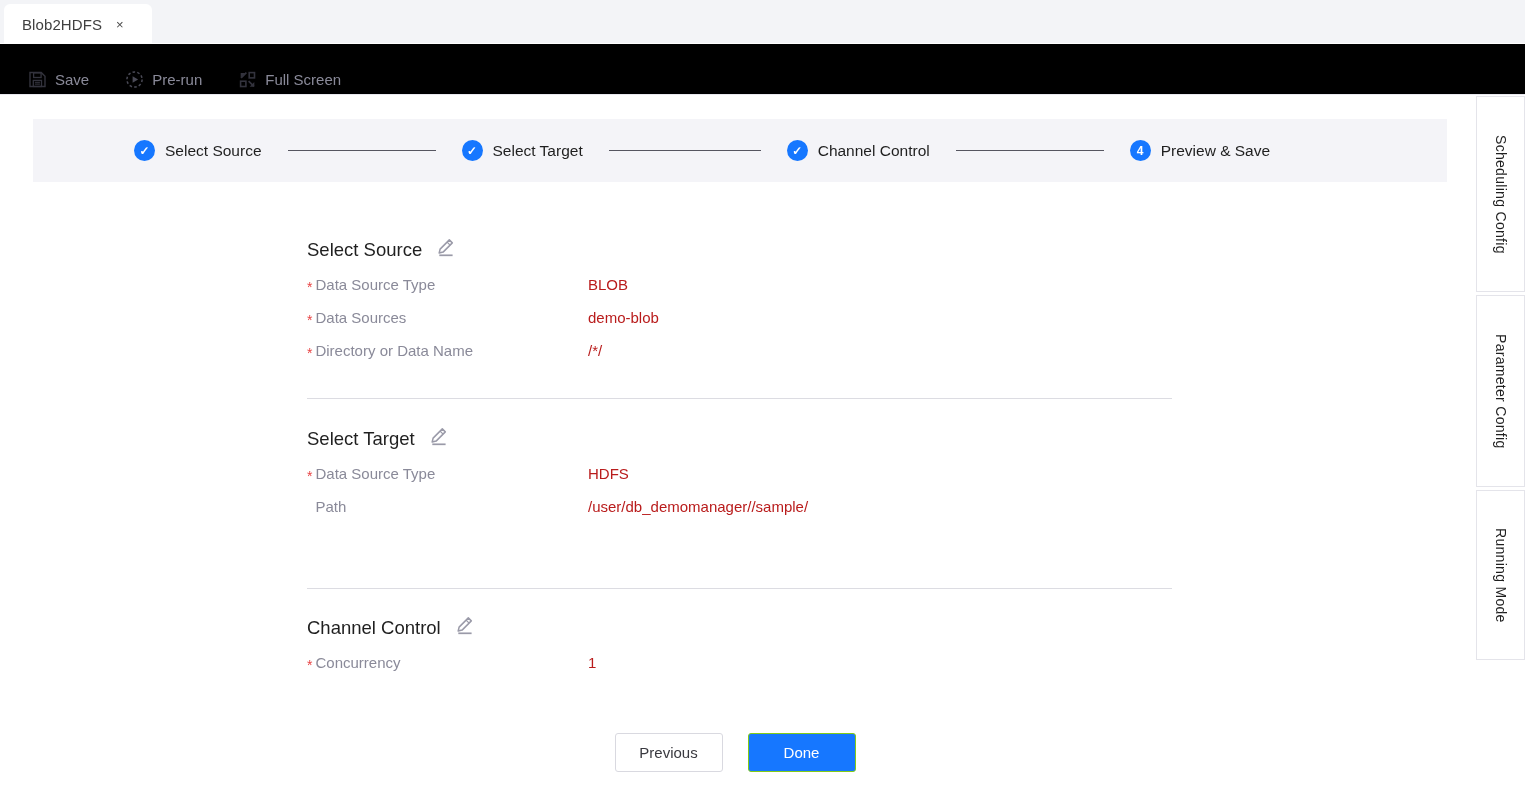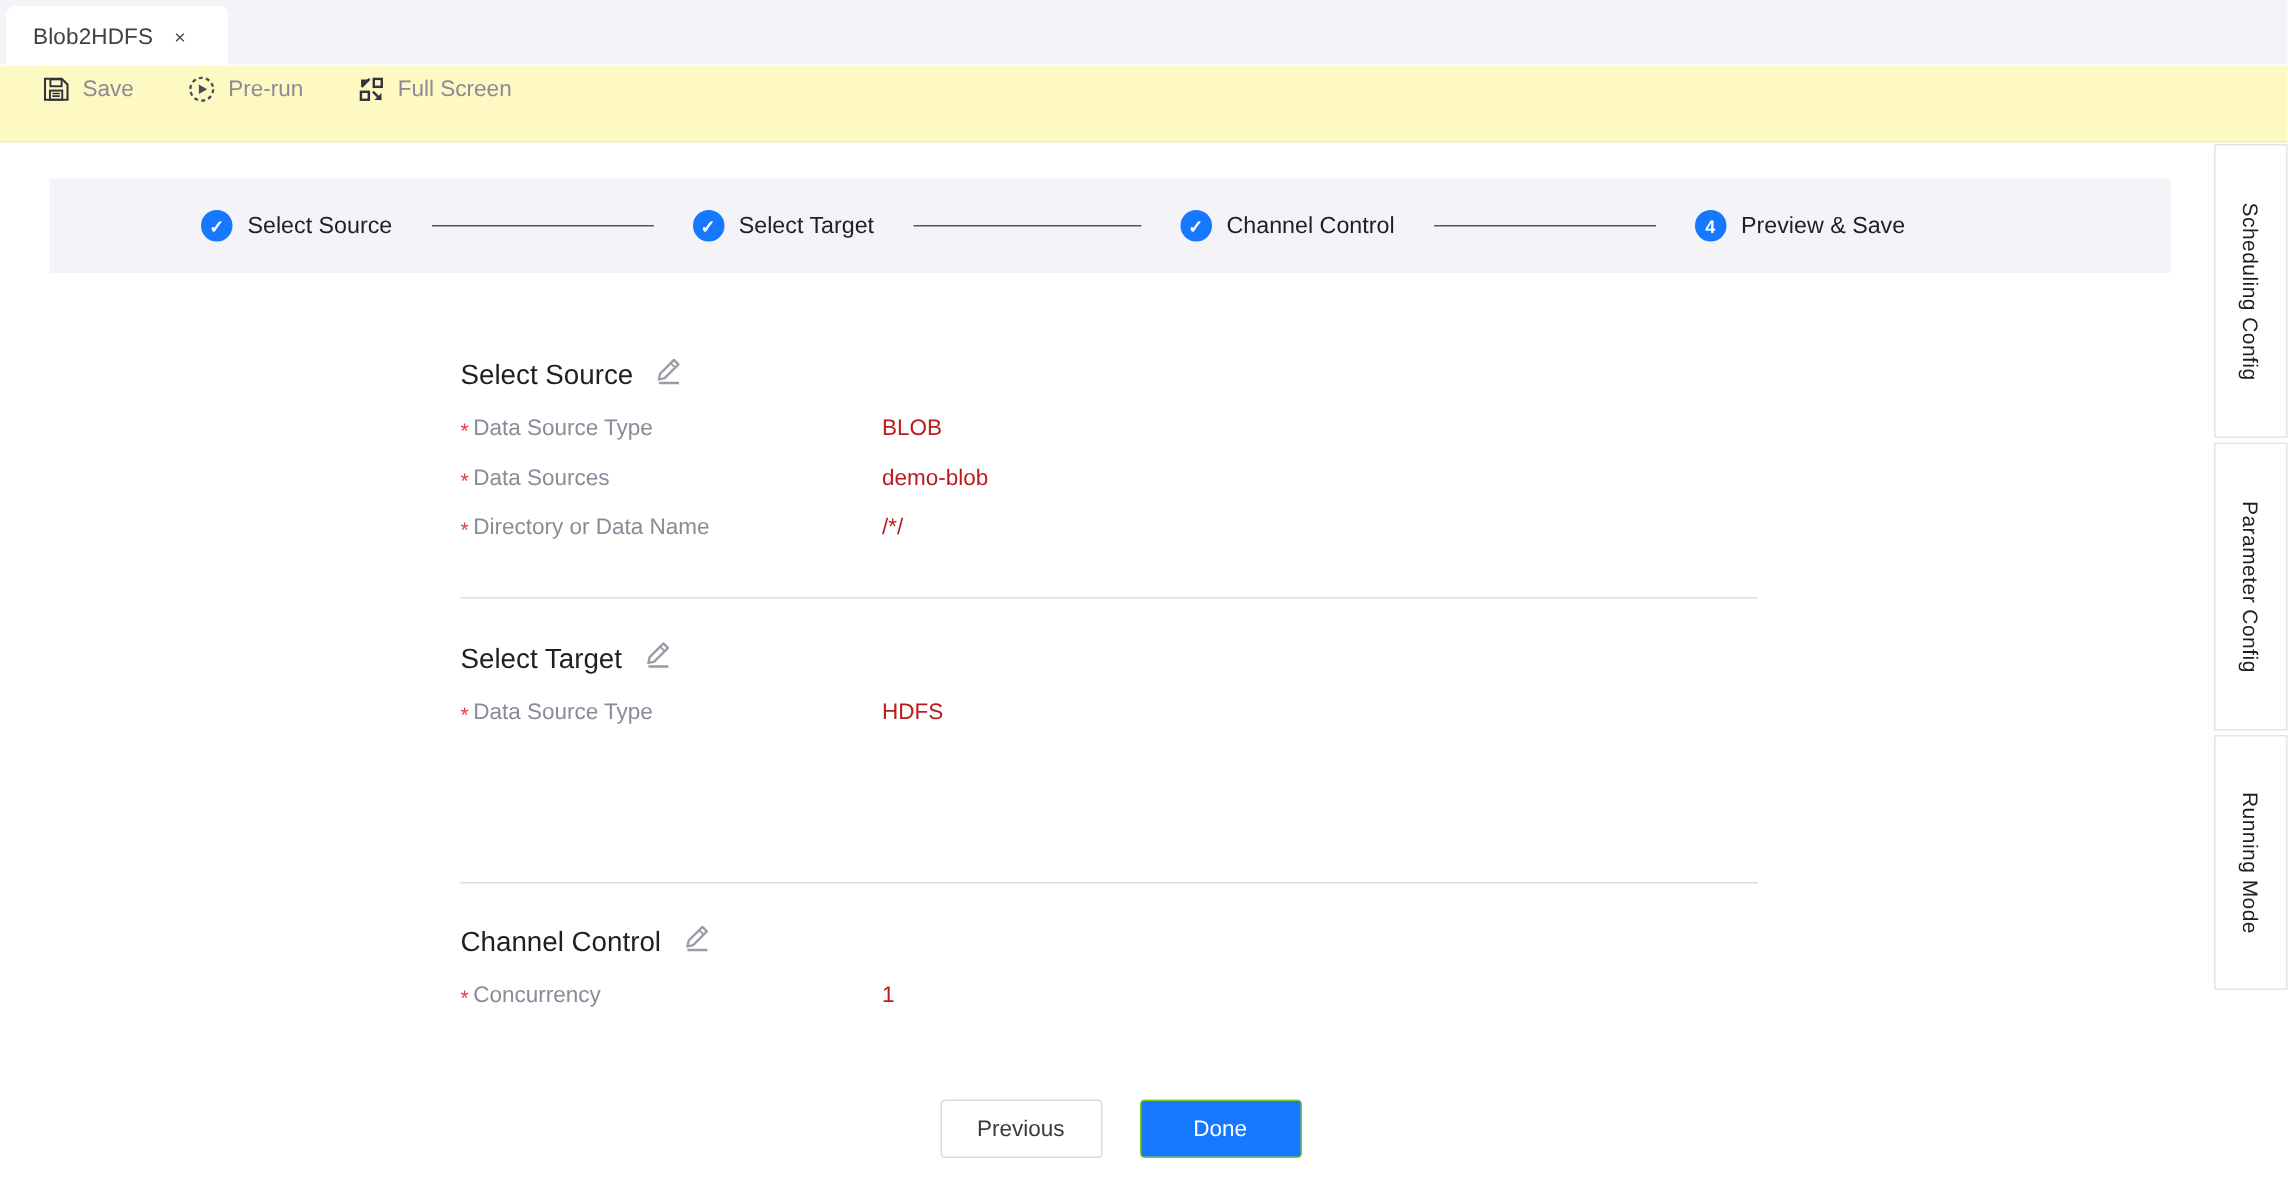--- a/index.html
+++ b/index.html
@@ -44,24 +44,24 @@
     cursor: pointer;
     line-height: 1;
   }
 
   
   .toolbar {
     position: absolute;
     top: 44px; left: 0;
     width: 1525px;
     height: 51px;
-    background: #fef9c3;
+    background: #000000;
     border-bottom: 1px solid #e8e8ef;
     display: flex;
-    align-items: flex-start;
+    align-items: flex-end;
     padding-left: 28px;
     gap: 36px;
   }
   .tb-item {
     display: flex;
     align-items: center;
     gap: 8px;
     cursor: pointer;
     height: 30px;
   }
@@ -167,21 +167,21 @@
     left: 307px;
     width: 865px;
     height: 1px;
     background: #dcdce2;
   }
 
   
   .footer-btns {
     position: absolute;
     top: 733px;
-    left: 12px;
+    left: 0;
     width: 1470px;
     display: flex;
     justify-content: center;
     gap: 25px;
   }
   .btn {
     height: 39px;
     font-size: 15px;
     border-radius: 3px;
     cursor: pointer;
@@ -366,20 +366,27 @@
     </div>
 
     <div class="frow">
       <span class="flabel">
         <span class="req">*</span>
         <span>Data Source Type</span>
       </span>
       <span class="fvalue">HDFS</span>
     </div>
 
+    <div class="frow">
+      <span class="flabel">
+        <span class="req blank">*</span>
+        <span>Path</span>
+      </span>
+      <span class="fvalue">/user/db_demomanager//sample/</span>
+    </div>
 
   </div>
 
   <div class="divider" style="top:406px;"></div>
 
   <div class="section" style="top:433px;">
     <div class="section-head">
       <span class="section-title">Channel Control</span>
       <span class="pencil-icon">
         <svg width="21" height="21" viewBox="0 0 21 21">

